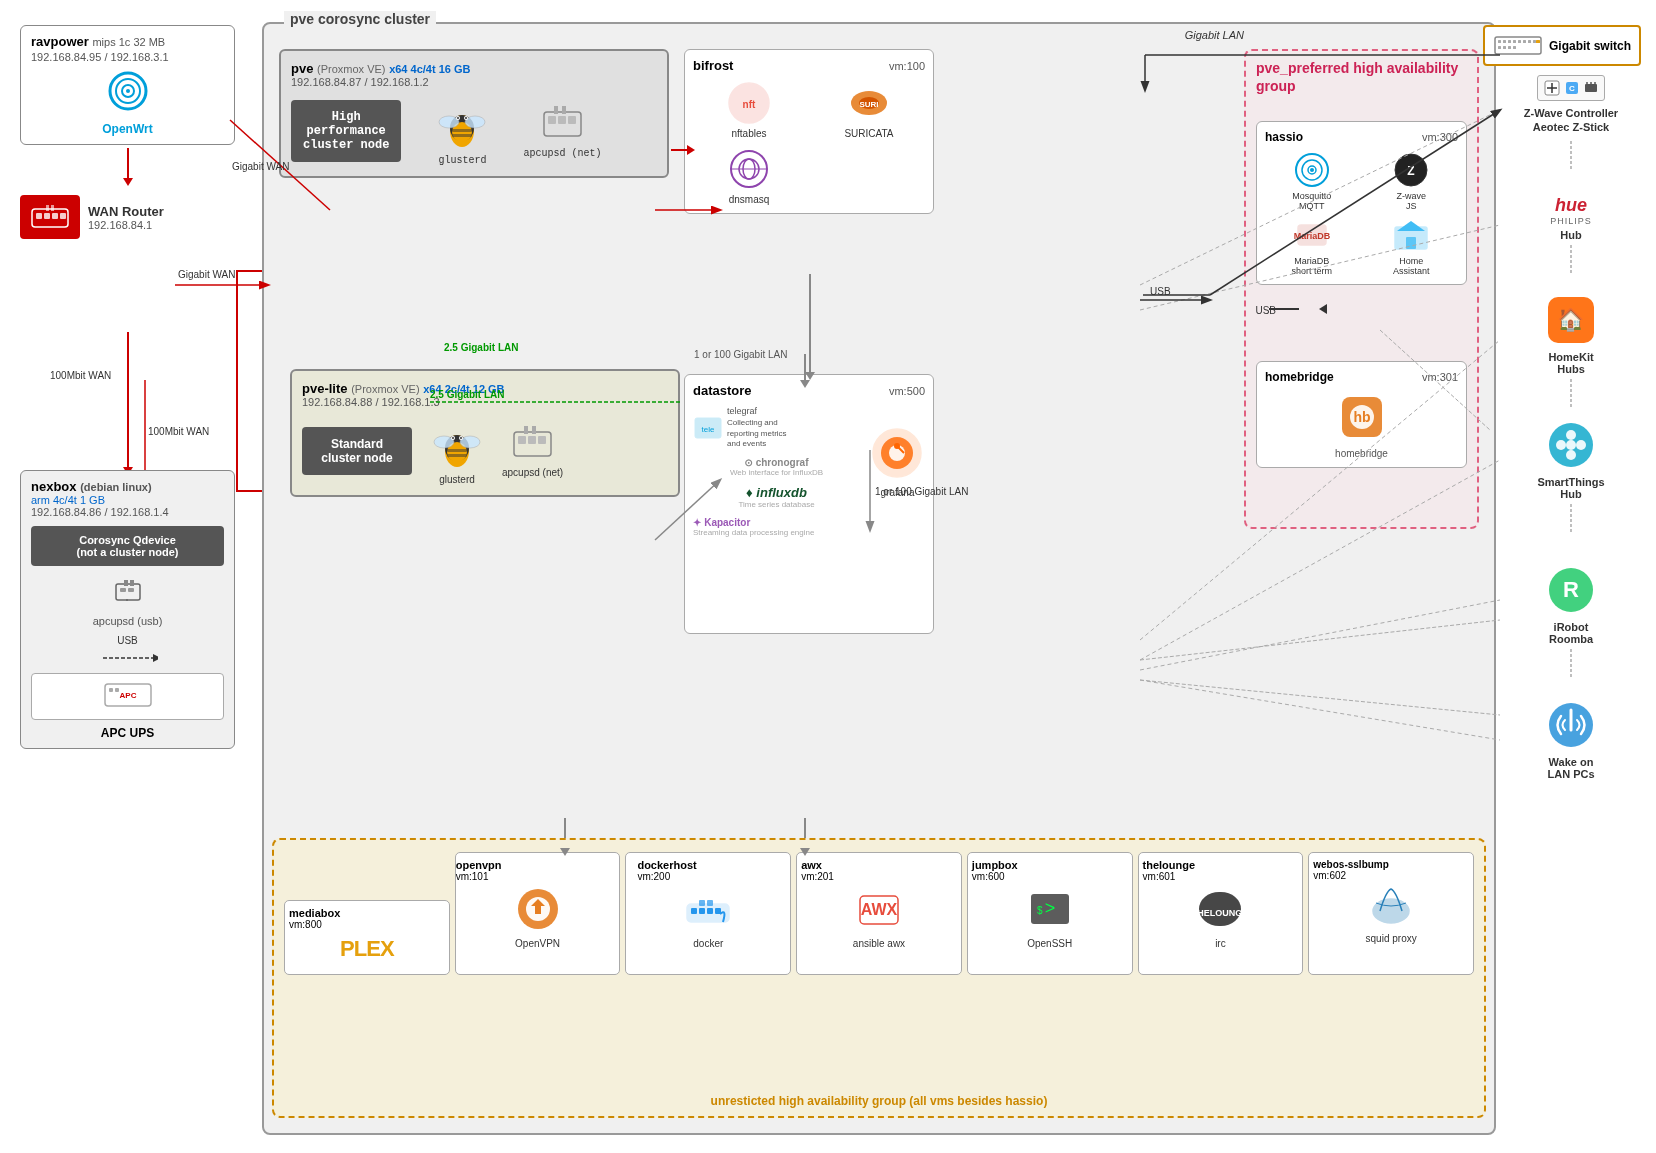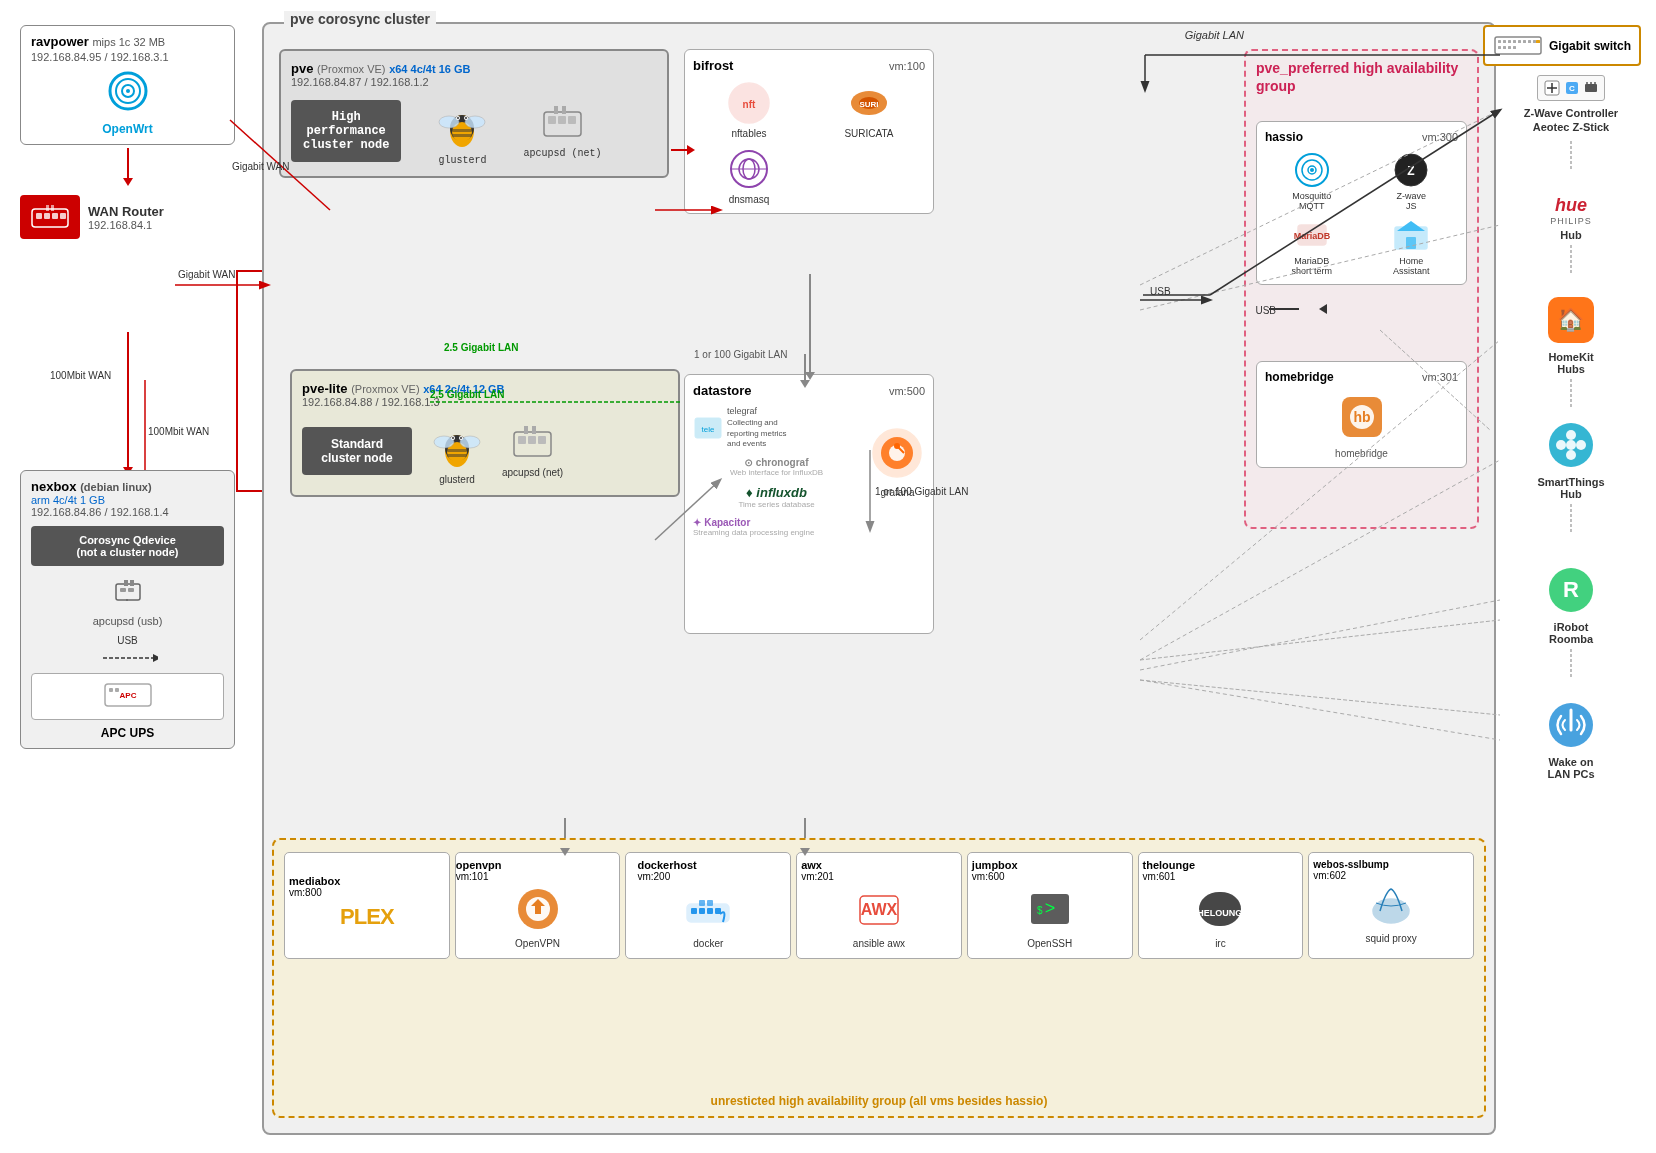--- a/index.html
+++ b/index.html
@@ -429,21 +429,21 @@
           </svg>
           <div style="font-size:10px; color:#333; margin-top:3px;">grafana</div>
         </div>
       </div>
     </div>
 
     <div style="position:absolute; bottom:15px; left:8px; right:8px; height:280px; border:2px dashed #cc8800; border-radius:8px; background:rgba(255,240,180,0.35);">
 
       <div style="display:grid; grid-template-columns:repeat(7,1fr); gap:5px; position:absolute; top:12px; left:10px; right:10px;">
 
-        <div style="border:1.5px solid #aaa; border-radius:5px; background:#fff; padding:22px 4px; text-align:center;">
+        <div style="border:1.5px solid #aaa; border-radius:5px; background:#fff; padding:6px 4px; text-align:center;margin-top:48px;">
           <div style="font-weight:bold; font-size:11px; text-align:left;">mediabox</div>
           <div style="font-size:10px; text-align:left; margin-bottom:6px;">vm:800</div>
           <div style="font-size:22px; font-weight:900; color:#e5a00d; letter-spacing:-1px; margin:6px 0;">PLEX</div>
         </div>
 
         <div style="border:1.5px solid #aaa; border-radius:5px; background:#fff; padding:6px 0; text-align:center;">
           <div style="font-weight:bold; font-size:11px; text-align:left;">openvpn</div>
           <div style="font-size:10px; text-align:left; margin-bottom:4px;">vm:101</div>
           <svg width="46" height="46" viewBox="0 0 46 46">
             <circle cx="23" cy="23" r="20" fill="#e67e22" opacity="0.9"></circle>

